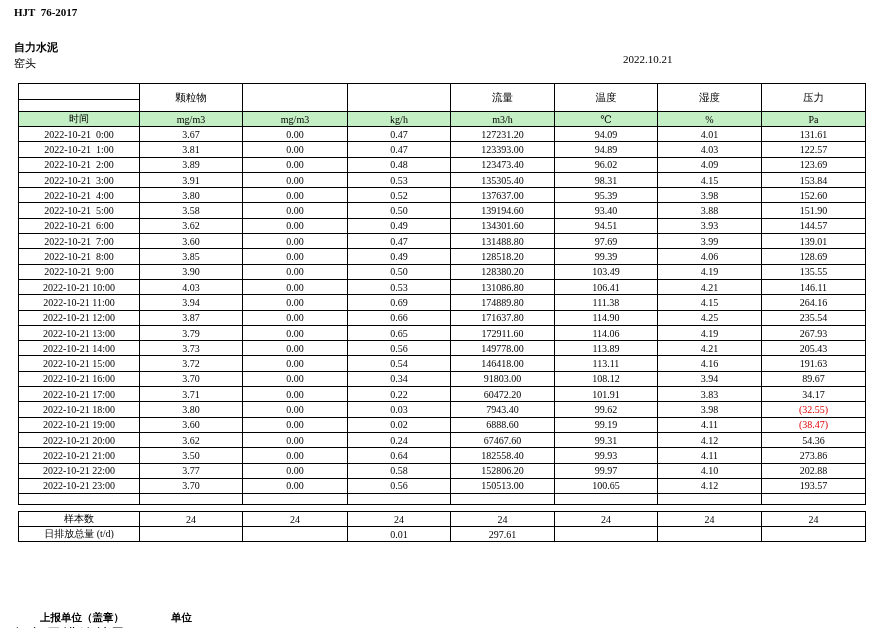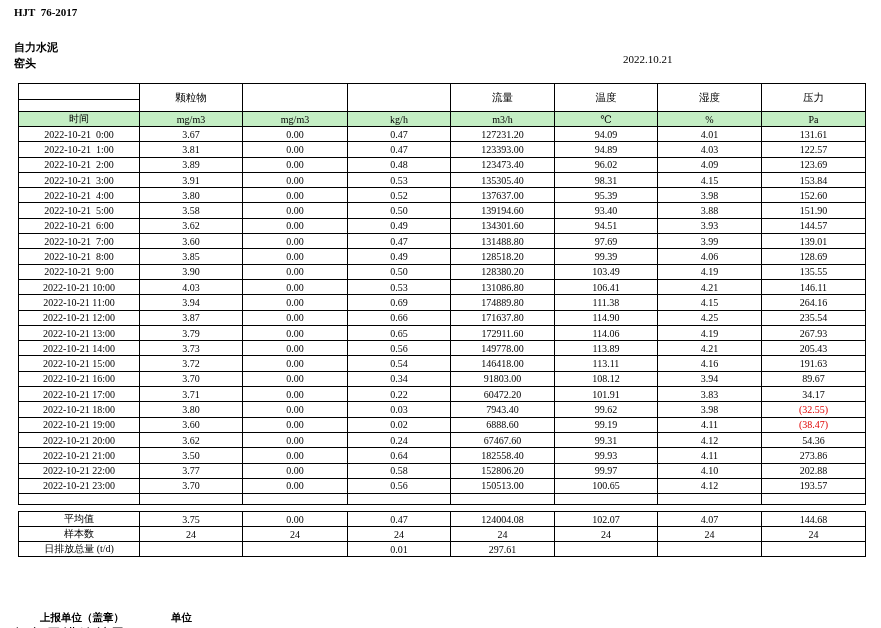--- a/index.html
+++ b/index.html
@@ -5,21 +5,21 @@
   :root { --green:#c4eec4; --neg:#e00000; --line:#000; }
   * { box-sizing: border-box; }
   body { margin:0; background:#fff; }
   .page {
     position:relative; width:881px; height:628px; background:#ffffff;
     font-family:"Liberation Serif","DejaVu Serif",serif; color:#000;
   }
   .hdr-std { position:absolute; left:14px; top:6px; font-weight:bold; font-size:11px; white-space:pre; }
   .title   { position:absolute; left:0; top:26px; width:830px; text-align:center; font-weight:bold; font-size:13.5px; }
   .company { position:absolute; left:14px; top:40px; font-weight:bold; font-size:11px; }
-  .station { position:absolute; left:14px; top:56px; font-weight:bold; font-size:11px; }
+  .station { position:absolute; left:14px; top:56px; font-weight:normal; font-size:11px; }
   .date    { position:absolute; left:623px; top:53px; font-size:11px; }
 
   .tables { position:absolute; left:18px; top:83px; width:847px; }
   table { border-collapse:collapse; table-layout:fixed; width:847px; }
   td {
     border:1px solid var(--line); text-align:center; vertical-align:middle;
     font-size:10px; padding:0 2px; overflow:hidden; white-space:pre;
   }
   .hdrA td { height:16px; font-size:10.5px; }
   .hdrB td { height:12px; }
@@ -344,30 +344,20 @@
           <col style="width:103px">
           <col style="width:105px">
           <col style="width:103px">
         <col style="width:104px">
           <col style="width:103px">
           <col style="width:104px">
           <col style="width:104px">
       </colgroup>
       <tbody id="summary-rows">
           <tr>
-            <td>平均值</td>
-            <td>3.75</td>
-            <td>0.00</td>
-            <td>0.47</td>
-            <td>124004.08</td>
-            <td>102.07</td>
-            <td>4.07</td>
-            <td>144.68</td>
-          </tr>
-          <tr>
             <td>样本数</td>
             <td>24</td>
             <td>24</td>
             <td>24</td>
             <td>24</td>
             <td>24</td>
             <td>24</td>
             <td>24</td>
           </tr>
           <tr>

